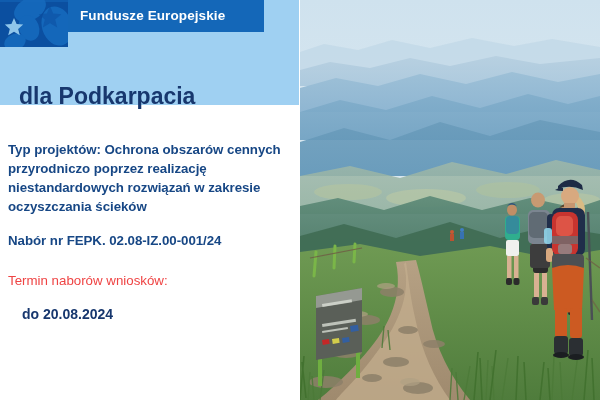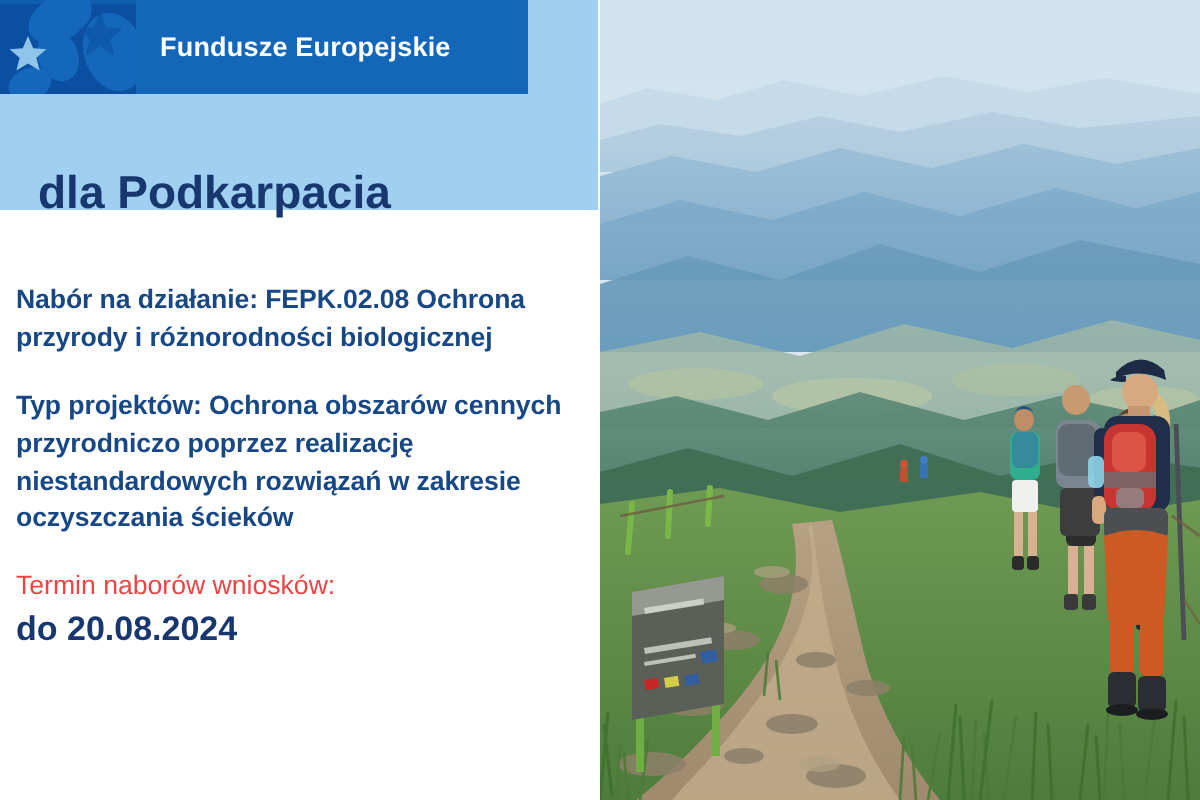--- a/index.html
+++ b/index.html
@@ -38,21 +38,21 @@
     height: 105px;
     background: #9fd0f2;
   }
 
   
   .logo-lockup {
     position: absolute;
     left: 0;
     top: 0;
     width: 264px;
-    height: 47px;
+    height: 32px;
     display: flex;
     align-items: stretch;
   }
   .logo-mark {
     position: relative;
     width: 68px;
     height: 47px;
     background: #0b4fa0;
     overflow: hidden;
   }
@@ -109,24 +109,24 @@
   }
   .deadline-label {
     color: #ef4444;
     font-size: 13.3px;
     font-weight: normal;
     line-height: 1.42;
     margin: 0;
   }
   .deadline-value {
     color: #17376e;
-    font-size: 17px;
+    font-size: 14px;
     font-weight: bold;
     line-height: 1.42;
-    margin: 0;
+    margin: 14px;
   }
 
   
   .photo {
     position: absolute;
     left: 300px;
     top: 0;
     width: 300px;
     height: 400px;
     overflow: hidden;
@@ -163,22 +163,22 @@
         </svg>
       </div>
       <div class="logo-title-band">
         <span class="brand-text">Fundusze Europejskie</span>
       </div>
     </div>
 
     <div class="region-heading">dla Podkarpacia</div>
 
     <div class="body-text">
-      <p class="para">Nabór na działanie: FEPK.02.08 Ochrona przyrody i różnorodności biologicznej</p>
       <p class="para">Typ projektów: Ochrona obszarów cennych przyrodniczo poprzez realizację niestandardowych rozwiązań w zakresie oczyszczania ścieków</p>
+      <p class="para last-bold">Nabór nr FEPK. 02.08-IZ.00-001/24</p>
       <p class="deadline-label">Termin naborów wniosków:</p>
       <p class="deadline-value">do 20.08.2024</p>
     </div>
   </div>
 
   <div class="photo">
     <svg viewBox="0 0 300 400" xmlns="http://www.w3.org/2000/svg" aria-hidden="true">
       <defs>
         <linearGradient id="sky" x1="0" y1="0" x2="0" y2="1">
           <stop offset="0%" stop-color="#cfe2ee"></stop>

